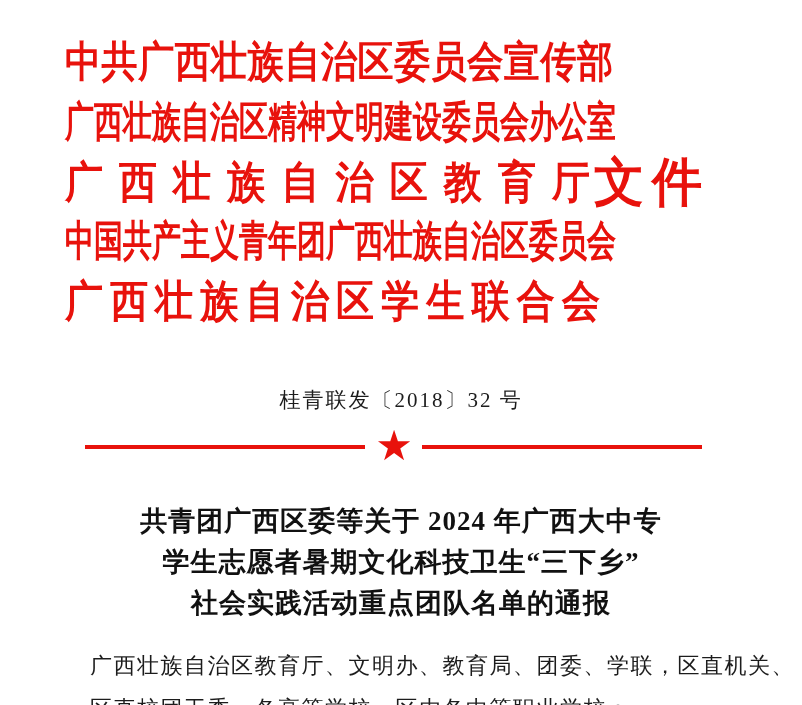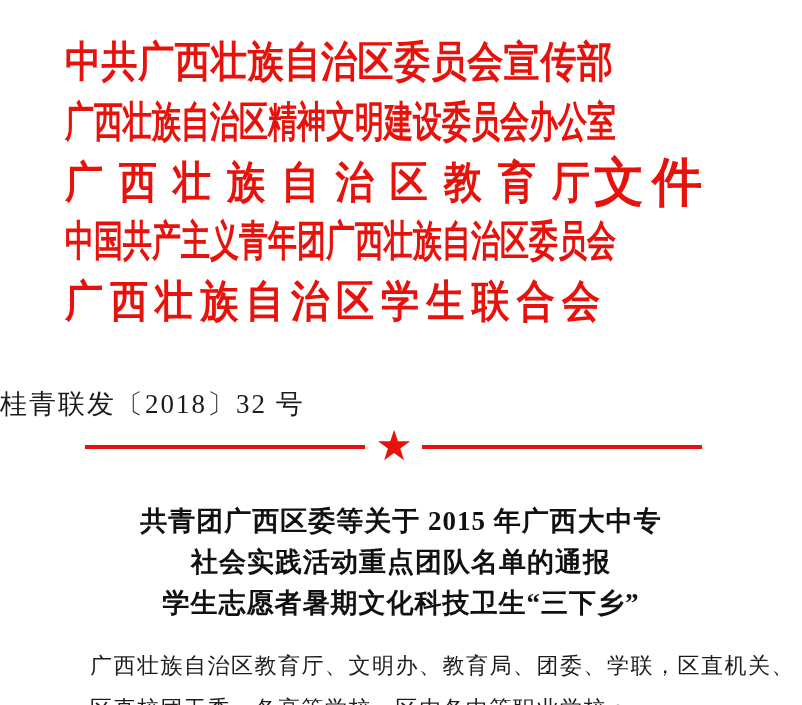--- a/index.html
+++ b/index.html
@@ -42,23 +42,23 @@
     white-space: nowrap;
     transform: scaleY(1.05);
     transform-origin: top left;
   }
   
   .doc-number {
     position: absolute;
     left: 0;
     top: 386px;
     width: 802px;
-    text-align: left;
+    text-align: center;
     color: #1c1c1c;
-    font-size: 27px;
+    font-size: 21px;
     letter-spacing: 2px;
     white-space: nowrap;
   }
   
   .rule-seg {
     position: absolute;
     top: 445px;
     height: 4px;
     background: #e8120c;
   }
@@ -112,21 +112,21 @@
   <div class="org-line org-5">广西壮族自治区学生联合会</div>
   <div class="doc-label">文件</div>
 
   <div class="doc-number">桂青联发〔2018〕32 号</div>
 
   <div class="rule-seg rule-left"></div>
   <div class="divider-star">★</div>
   <div class="rule-seg rule-right"></div>
 
   <div class="title-block">
-    <div>共青团广西区委等关于 2015 年广西大中专</div>
+    <div>共青团广西区委等关于 2024 年广西大中专</div>
+    <div>学生志愿者暑期文化科技卫生“三下乡”</div>
     <div>社会实践活动重点团队名单的通报</div>
-    <div>学生志愿者暑期文化科技卫生“三下乡”</div>
   </div>
 
   <div class="body-line body-line-1">广西壮族自治区教育厅、文明办、教育局、团委、学联，区直机关、</div>
   <div class="body-line body-line-2">区直校团工委，各高等学校、区内各中等职业学校：</div>
 
 </div>
 
 </body></html>

